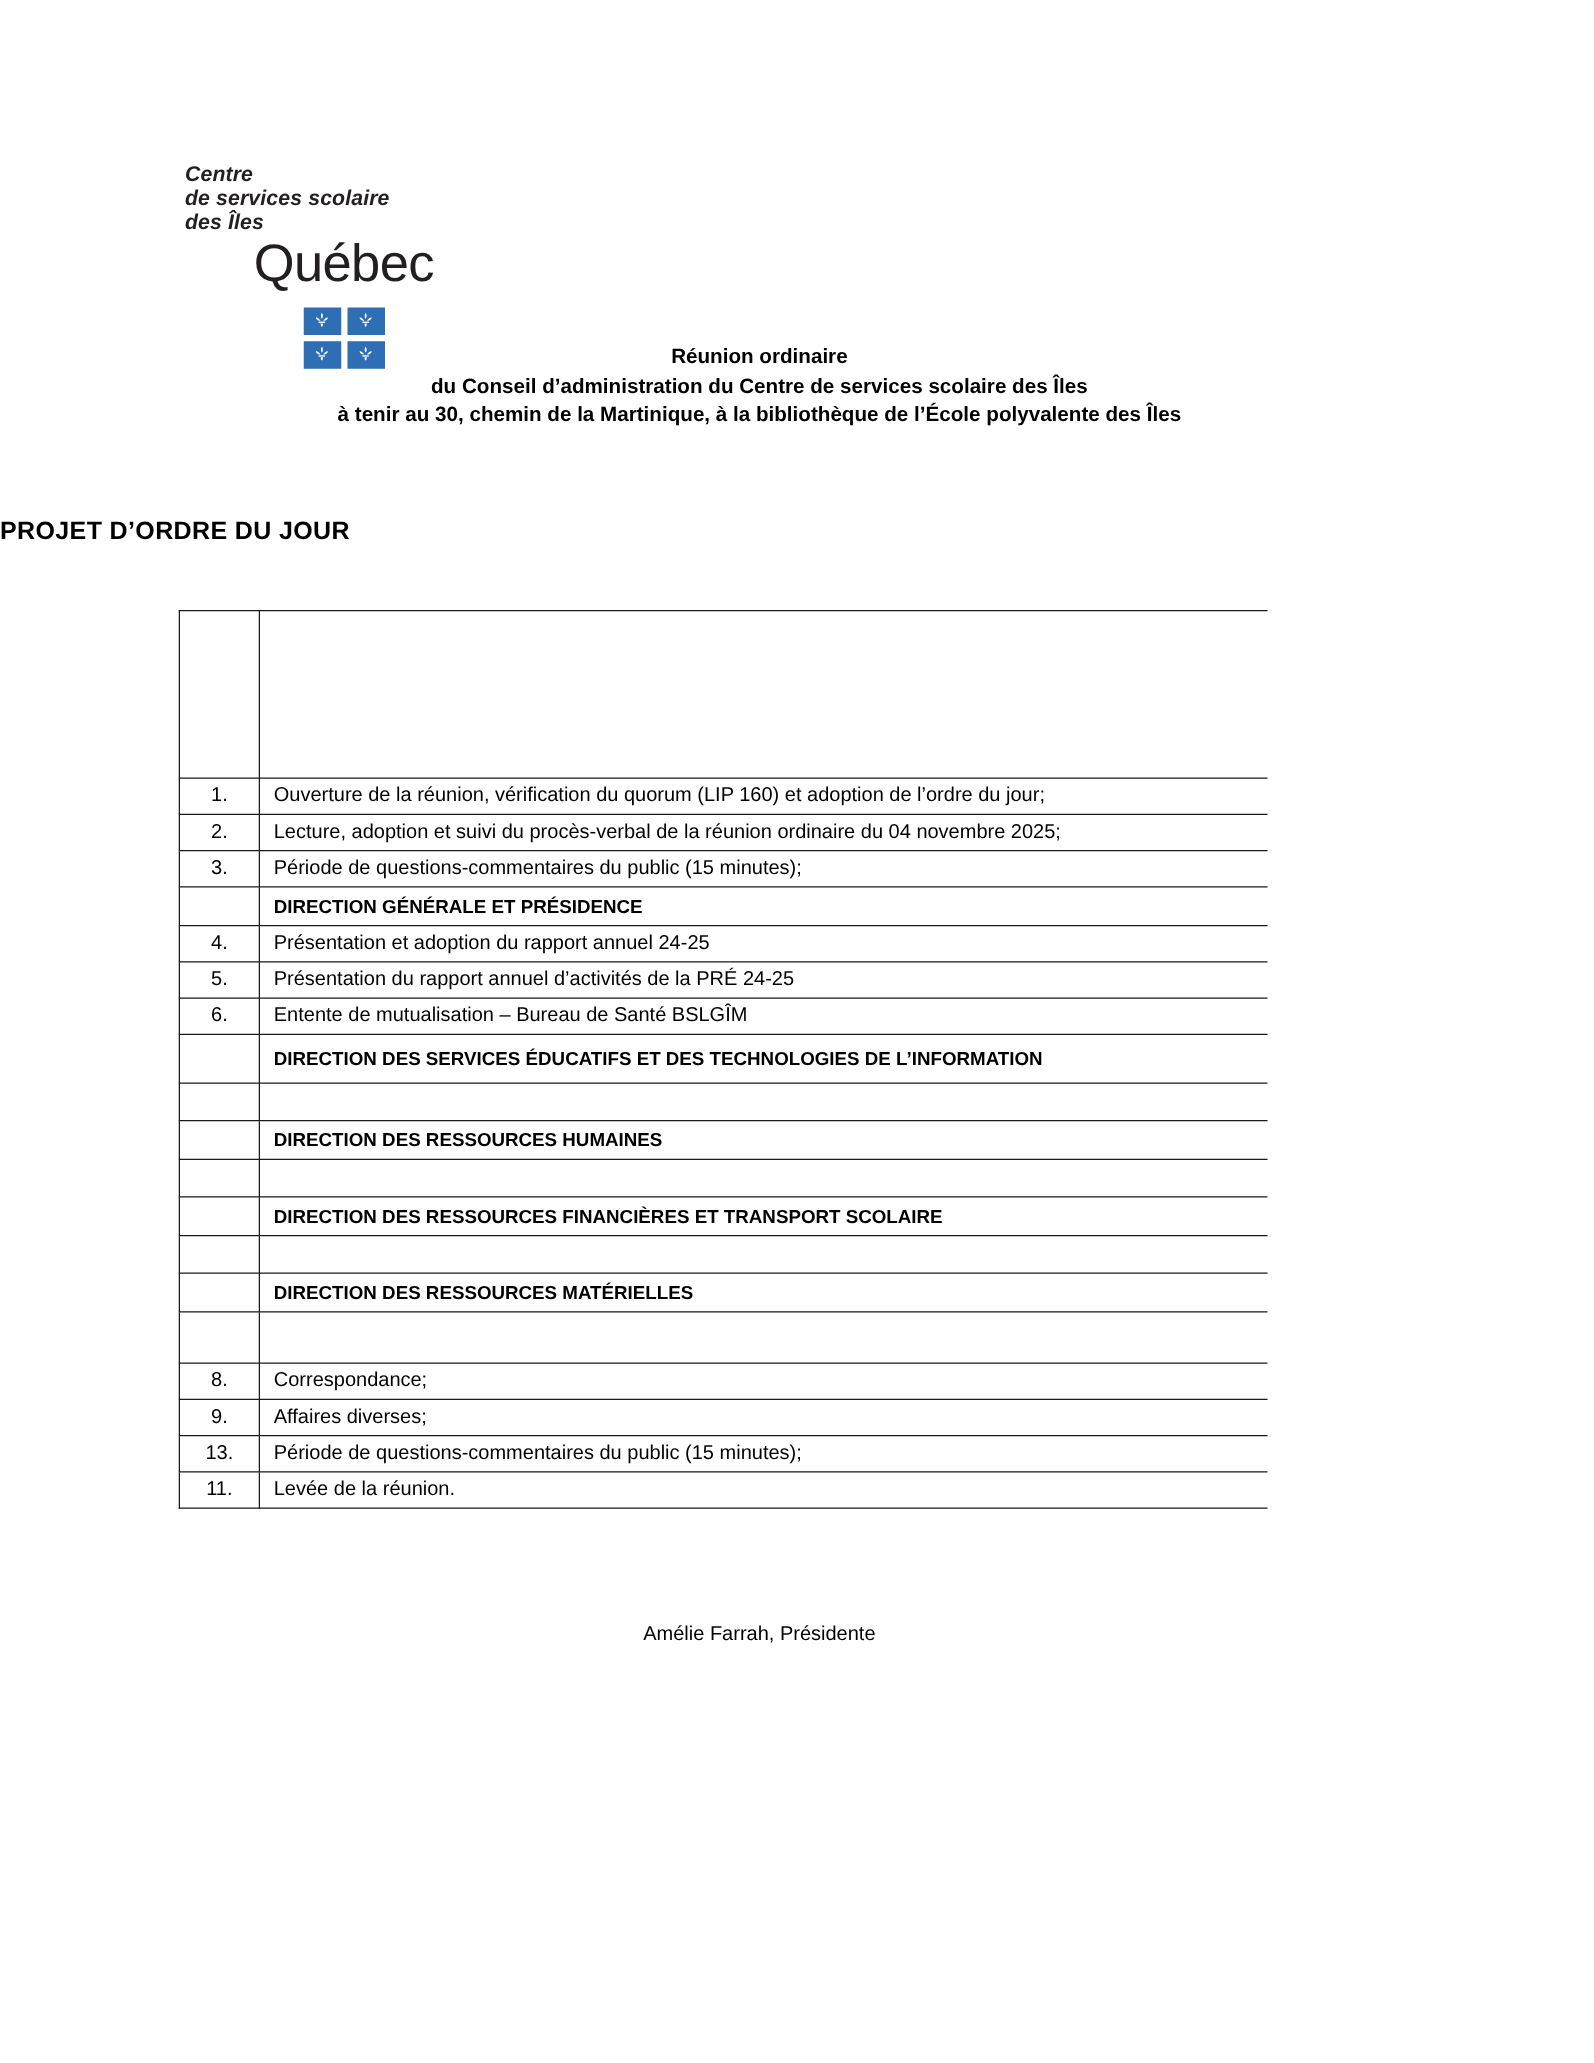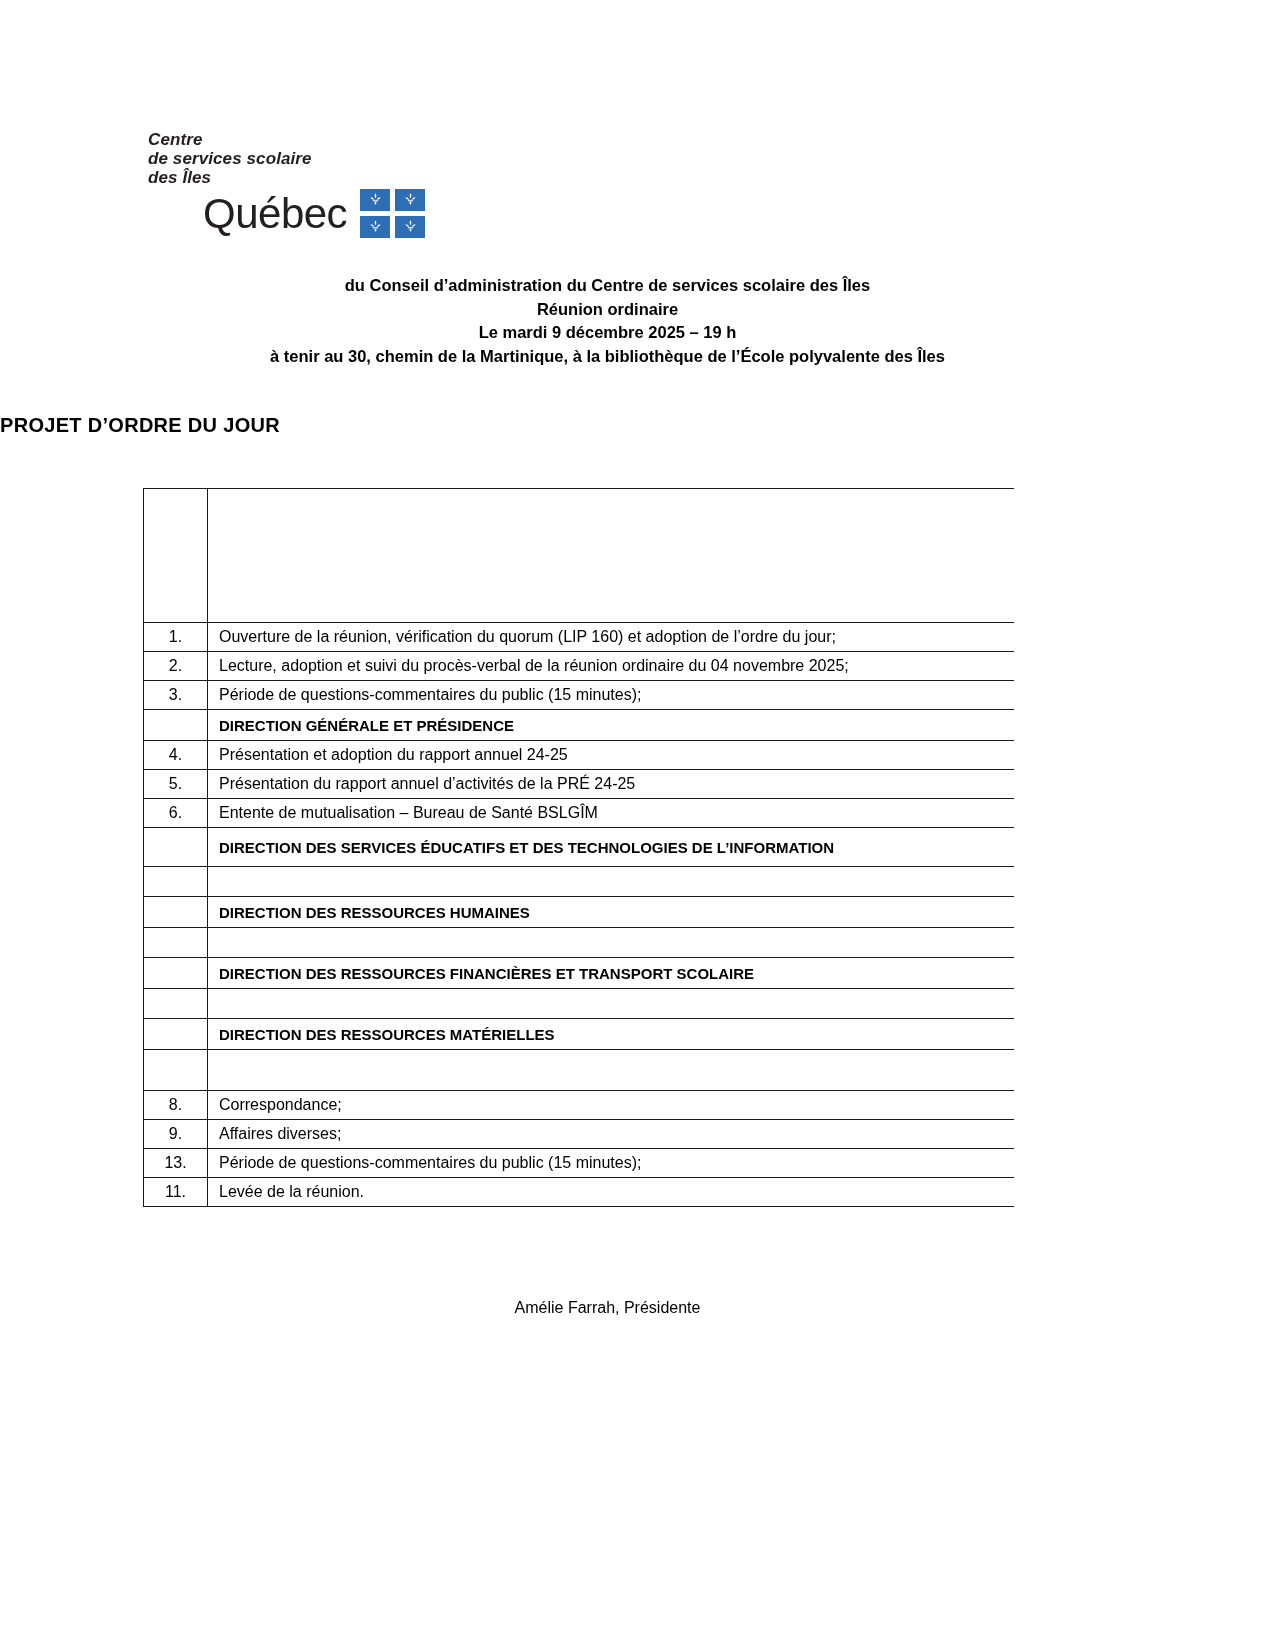--- a/index.html
+++ b/index.html
@@ -10,21 +10,21 @@
     background:#ffffff;
     font-family:"Liberation Sans", sans-serif;
     color:#000;
     overflow:hidden;
     margin-top:20px;
   }
 
   
   .logo{position:absolute;left:148px;top:110px;}
   .logo-org{font-weight:bold;font-style:italic;font-size:17px;line-height:19px;color:#231f20;letter-spacing:.1px;}
-  .logo-sig{display:flex;align-items:center;gap:13px;margin-left:55px;margin-top:2px;}
+  .logo-sig{display:flex;align-items:center;gap:13px;margin-left:55px;margin-top:2px;flex-direction:column;}
   .logo-quebec{font-size:42px;line-height:44px;color:#231f20;letter-spacing:-.5px;}
   .flags{display:grid;grid-template-columns:30px 30px;grid-template-rows:22px 22px;gap:5px;}
   .flag{background:var(--flag-blue,#2E6EB5);display:flex;align-items:center;justify-content:center;}
   .flag svg{width:15px;height:16px;fill:#fff;}
 
   
   .doc-header{position:absolute;top:254px;left:0;width:1215px;text-align:center;
     font-weight:bold;font-size:16.5px;line-height:23.5px;}
   .doc-title{position:absolute;top:394px;left:0;width:1215px;text-align:left;
     font-weight:bold;font-size:20px;letter-spacing:.3px;}
@@ -103,23 +103,22 @@
               <path d="M19.7 7c-.2 3-2.3 4.6-6 4.4C15.3 9 17 7.7 19.7 7z"></path>
               <rect x="7.8" y="12.4" width="8.4" height="1.7"></rect>
               <path d="M10.4 14.8h3.2l-.6 3.4c-.6 1.3-1.4 1.3-2 0z"></path>
             </svg>
           </span>
       </span>
     </div>
   </div>
 
   <div class="doc-header">
+    <div>Réunion ordinaire</div>
     <div>du Conseil d’administration du Centre de services scolaire des Îles</div>
-    <div>Réunion ordinaire</div>
-    <div>Le mardi 9 décembre 2025 – 19 h</div>
     <div>à tenir au 30, chemin de la Martinique, à la bibliothèque de l’École polyvalente des Îles</div>
   </div>
 
   <div class="doc-title">PROJET D’ORDRE DU JOUR</div>
 
   <div class="tbl-wrap">
     <table>
       <tbody>
         <tr class="r-head">
           <td class="c-num"></td>

